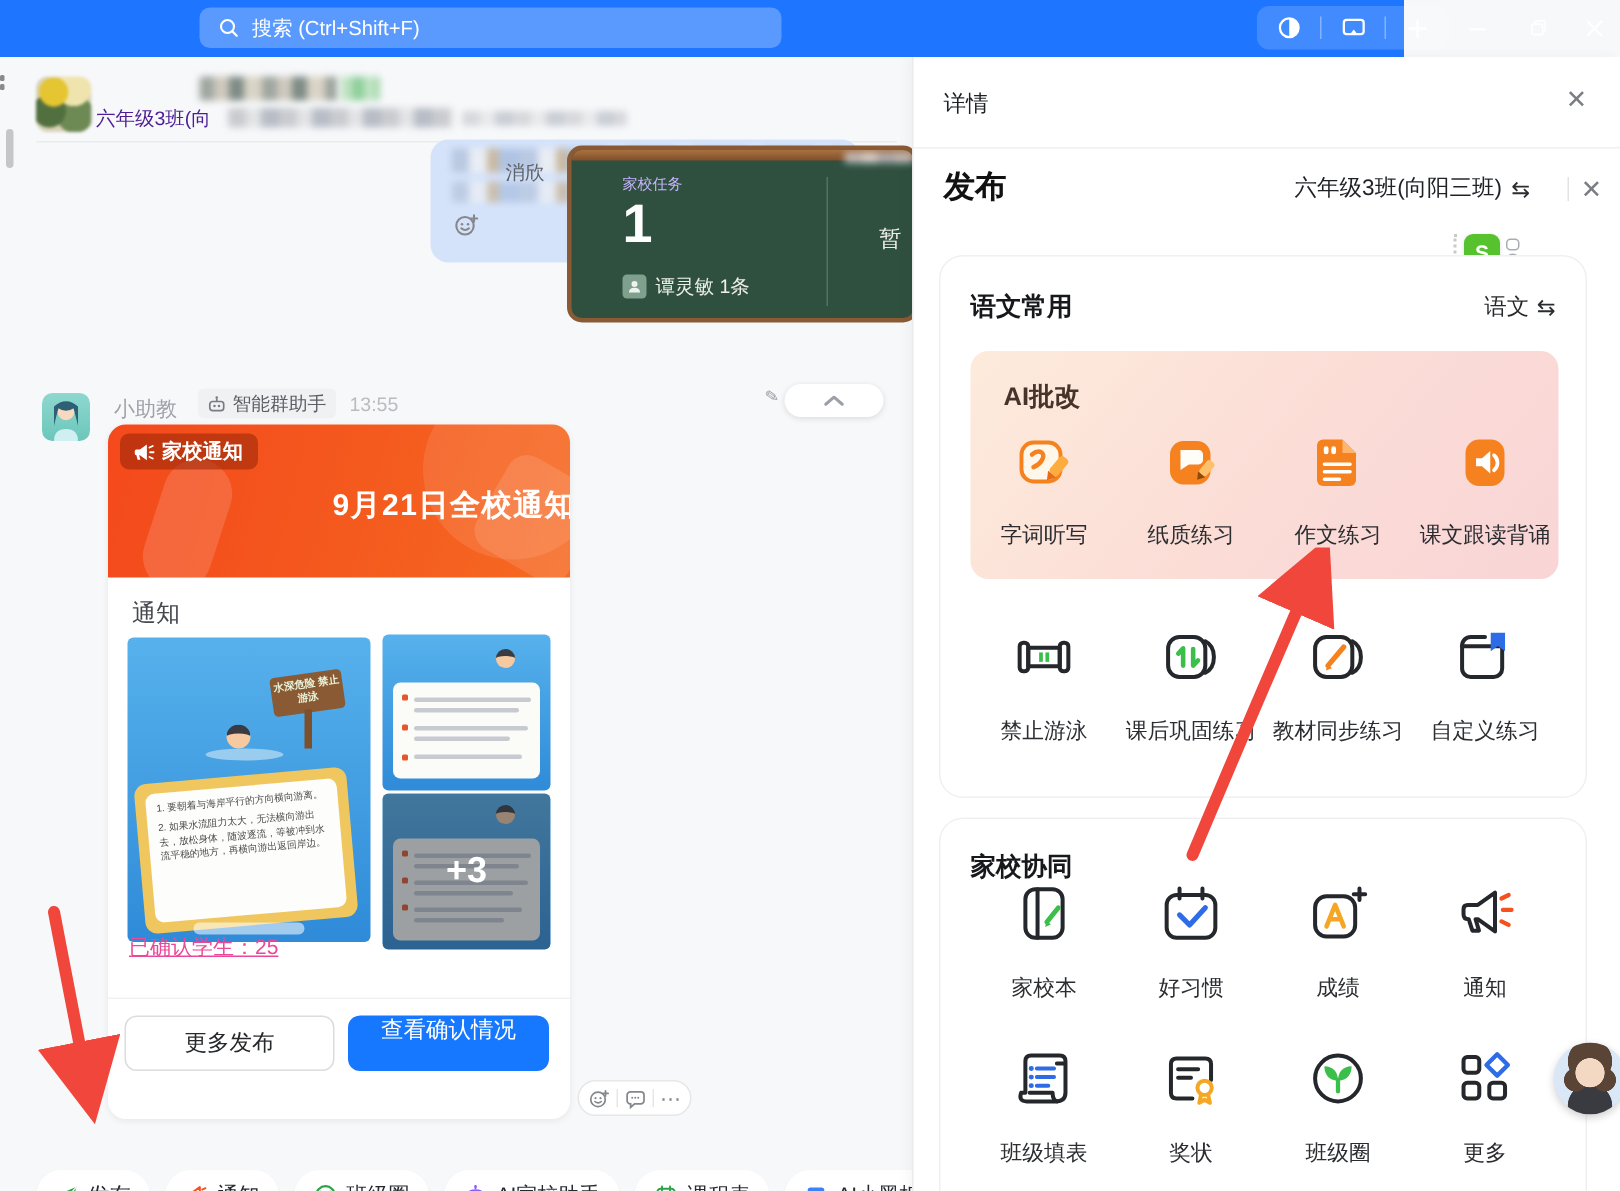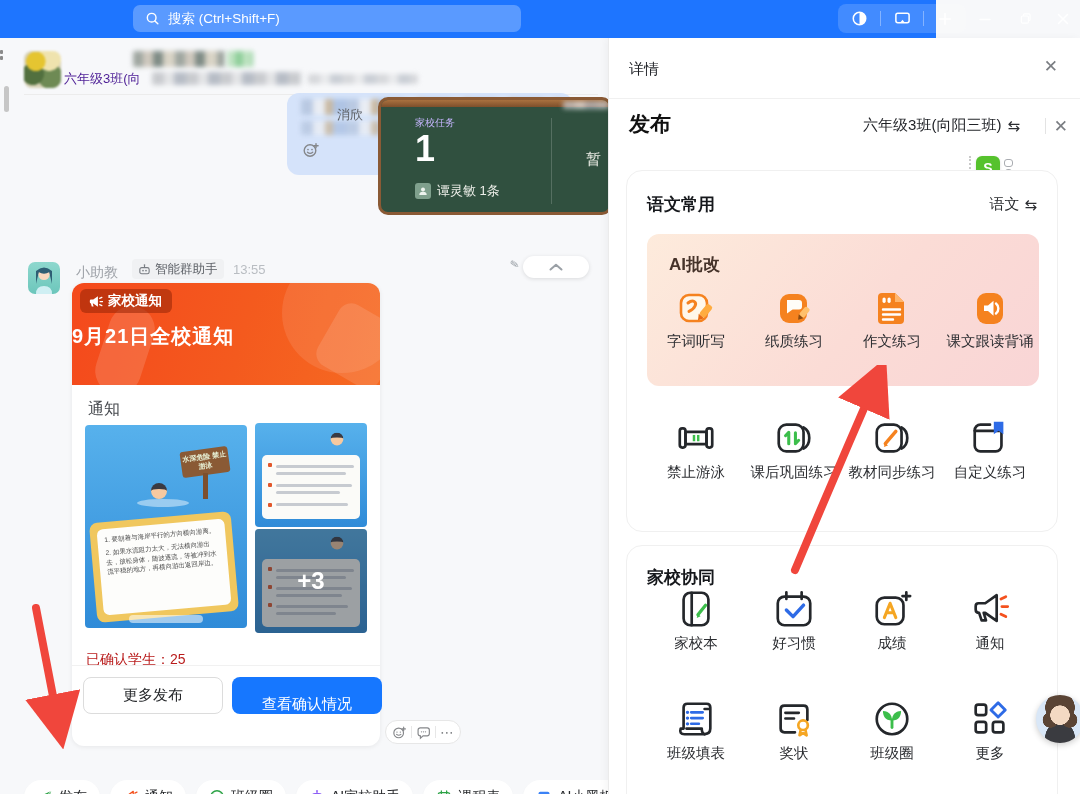--- a/index.html
+++ b/index.html
@@ -61,44 +61,44 @@
   
   .notice-card { left:72px; top:245px; width:308px; height:463px; background:#fff; border-radius:12px;
     box-shadow:0 1px 5px rgba(0,0,0,.07); }
   .notice-banner { left:0; top:0; width:308px; height:102px; border-radius:12px 12px 0 0; overflow:hidden;
     background:linear-gradient(105deg,#F4491C 0%,#F45A1E 55%,#F66A22 100%); }
   .banner-blob1 { left:30px; top:22px; width:46px; height:90px; border-radius:24px; background:rgba(255,255,255,.14); transform:rotate(18deg); }
   .banner-blob2 { left:210px; top:-30px; width:120px; height:120px; border-radius:50%; background:rgba(255,255,255,.10); }
   .banner-blob3 { left:252px; top:28px; width:70px; height:70px; border-radius:14px; background:rgba(255,255,255,.12); transform:rotate(30deg); }
   .notice-tag { left:8px; top:6px; height:24px; padding:0 10px 0 8px; background:rgba(150,36,6,.55);
     border-radius:6px; display:flex; align-items:center; gap:5px; color:#fff; font-size:13.5px; font-weight:bold; }
-  .notice-title { left:0; top:40px; width:312px; text-align:left; color:#fff; font-size:20px; font-weight:bold; letter-spacing:1px; }
+  .notice-title { left:0; top:40px; width:312px; text-align:right; color:#fff; font-size:20px; font-weight:bold; letter-spacing:1px; }
   .notice-section { left:16px; top:116px; font-size:16px; color:#45484D; }
   .poster { border-radius:4px; overflow:hidden; background:linear-gradient(180deg,#57B1EC,#2F8BD8); }
   .poster-big { left:13px; top:142px; width:162px; height:203px; }
   .poster-s1 { left:183px; top:140px; width:112px; height:104px; }
   .poster-s2 { left:183px; top:246px; width:112px; height:104px; }
   .sign { left:96px; top:24px; width:48px; height:26px; background:#8A5A35; border-radius:3px; transform:rotate(-8deg);
     color:#E8F3D8; font-size:7px; line-height:1.3; text-align:center; padding-top:3px; font-weight:bold; }
   .sign-post { left:118px; top:48px; width:5px; height:26px; background:#7C4F2D; }
   .kid-head { width:16px; height:16px; border-radius:50%; background:#F6C9A0; border-top:6px solid #3A3A42; }
   .yellow-card { left:8px; top:92px; width:142px; height:100px; background:#F0C75E; border-radius:8px; transform:rotate(-5deg); }
   .inner-card { left:7px; top:7px; width:128px; height:86px; background:#FDFDFB; border-radius:6px; padding:6px 7px; }
   .tiny-line-txt { font-size:6.5px; line-height:1.45; color:#4A4A4A; margin-bottom:4px; }
   .fake-card { background:#FBFBF8; border-radius:5px; position:absolute; padding:5px 6px; }
   .fake-row { height:3px; border-radius:2px; background:#C7CBD1; margin:4px 0 0 8px; }
   .fake-num { position:absolute; width:4px; height:4px; border-radius:1px; background:#E2572B; }
   .plus3 { left:0; top:0; width:100%; height:100%; background:rgba(40,48,60,.45);
     display:flex; align-items:center; justify-content:center; color:#fff; font-size:24px; font-weight:bold; }
-  .confirmed { left:14px; top:368px; font-size:14px; color:#b91c1c; }
+  .confirmed { left:14px; top:340px; font-size:14px; color:#ec4899;text-decoration:underline; }
   .card-sep { left:0px; top:382px; width:308px; height:1px; background:#F1F1F1; }
   .btn-more { left:11px; top:394px; width:140px; height:37px; background:#fff; border:1px solid #DCDCDC;
     border-radius:8px; display:flex; align-items:center; justify-content:center; font-size:15px; color:#26282B; }
-  .btn-view { left:160px; top:394px; width:150px; height:37px; background:#1677FF; border-radius:8px;
-    display:flex; align-items:flex-end; justify-content:center; font-size:15px; color:#fff; }
+  .btn-view { left:160px; top:394px; width:134px; height:37px; background:#1677FF; border-radius:8px;
+    display:flex; align-items:flex-start; justify-content:center; font-size:15px; color:#fff; }
   .hover-pill { left:385px; top:682px; height:24px; padding:0 6px; background:#fff; border:1px solid #E7E7E7;
     border-radius:13px; display:flex; align-items:center; gap:4px; color:#85878A; }
   .hp-sep { width:1px; height:12px; background:#E7E7E7; }
 
   
   .toolbar { left:24px; top:742px; width:600px; height:34px; display:flex; gap:10px; white-space:nowrap; }
   .tb-pill { display:inline-flex; align-items:center; gap:6px; background:#fff; border-radius:17px;
     padding:0 13px; height:34px; font-size:14px; color:#26282B; box-shadow:0 1px 2px rgba(0,0,0,.05); flex:0 0 auto; }
 
   
@@ -120,21 +120,21 @@
 
   .card { background:#fff; border:1px solid #F0F0F0; border-radius:16px; }
   .card1 { left:17px; top:132px; width:432px; height:362px; }
   .card2 { left:17px; top:507px; width:432px; height:273px; }
   .sec-title { font-size:17px; font-weight:bold; color:#16181C; }
   .subj-sel { display:flex; align-items:center; gap:5px; font-size:15px; color:#26282B; }
   .ai-card { left:20px; top:63px; width:392px; height:152px; border-radius:12px;
     background:linear-gradient(130deg,#FDEBDC 0%,#FBDCD6 55%,#F9D5D6 100%); }
   .ai-title { left:22px; top:19px; font-size:17px; font-weight:bold; color:#46332A; }
   .tool-row { display:flex; width:392px; }
-  .tool { width:98px; display:flex; flex-direction:column; align-items:center; gap:4px; }
+  .tool { width:98px; display:flex; flex-direction:column; align-items:center; gap:19px; }
   .tool .lbl { font-size:14.5px; color:#2B2D31; white-space:nowrap; }
 
   .red-arrow { z-index:50; pointer-events:none; }
   .float-girl { left:1036px; top:695px; width:48px; height:48px; border-radius:50%; z-index:60;
     background:radial-gradient(circle at 50% 42%, #F3D9C3 0 26%, transparent 27%),
                radial-gradient(circle at 50% 26%, #5A4435 0 34%, transparent 35%),
                radial-gradient(circle at 30% 52%, #5A4435 0 18%, transparent 19%),
                radial-gradient(circle at 70% 52%, #5A4435 0 18%, transparent 19%),
                radial-gradient(circle at 50% 88%, #3A3B40 0 30%, transparent 31%), #D9E7F7;
     box-shadow:0 2px 6px rgba(0,0,0,.2); }

